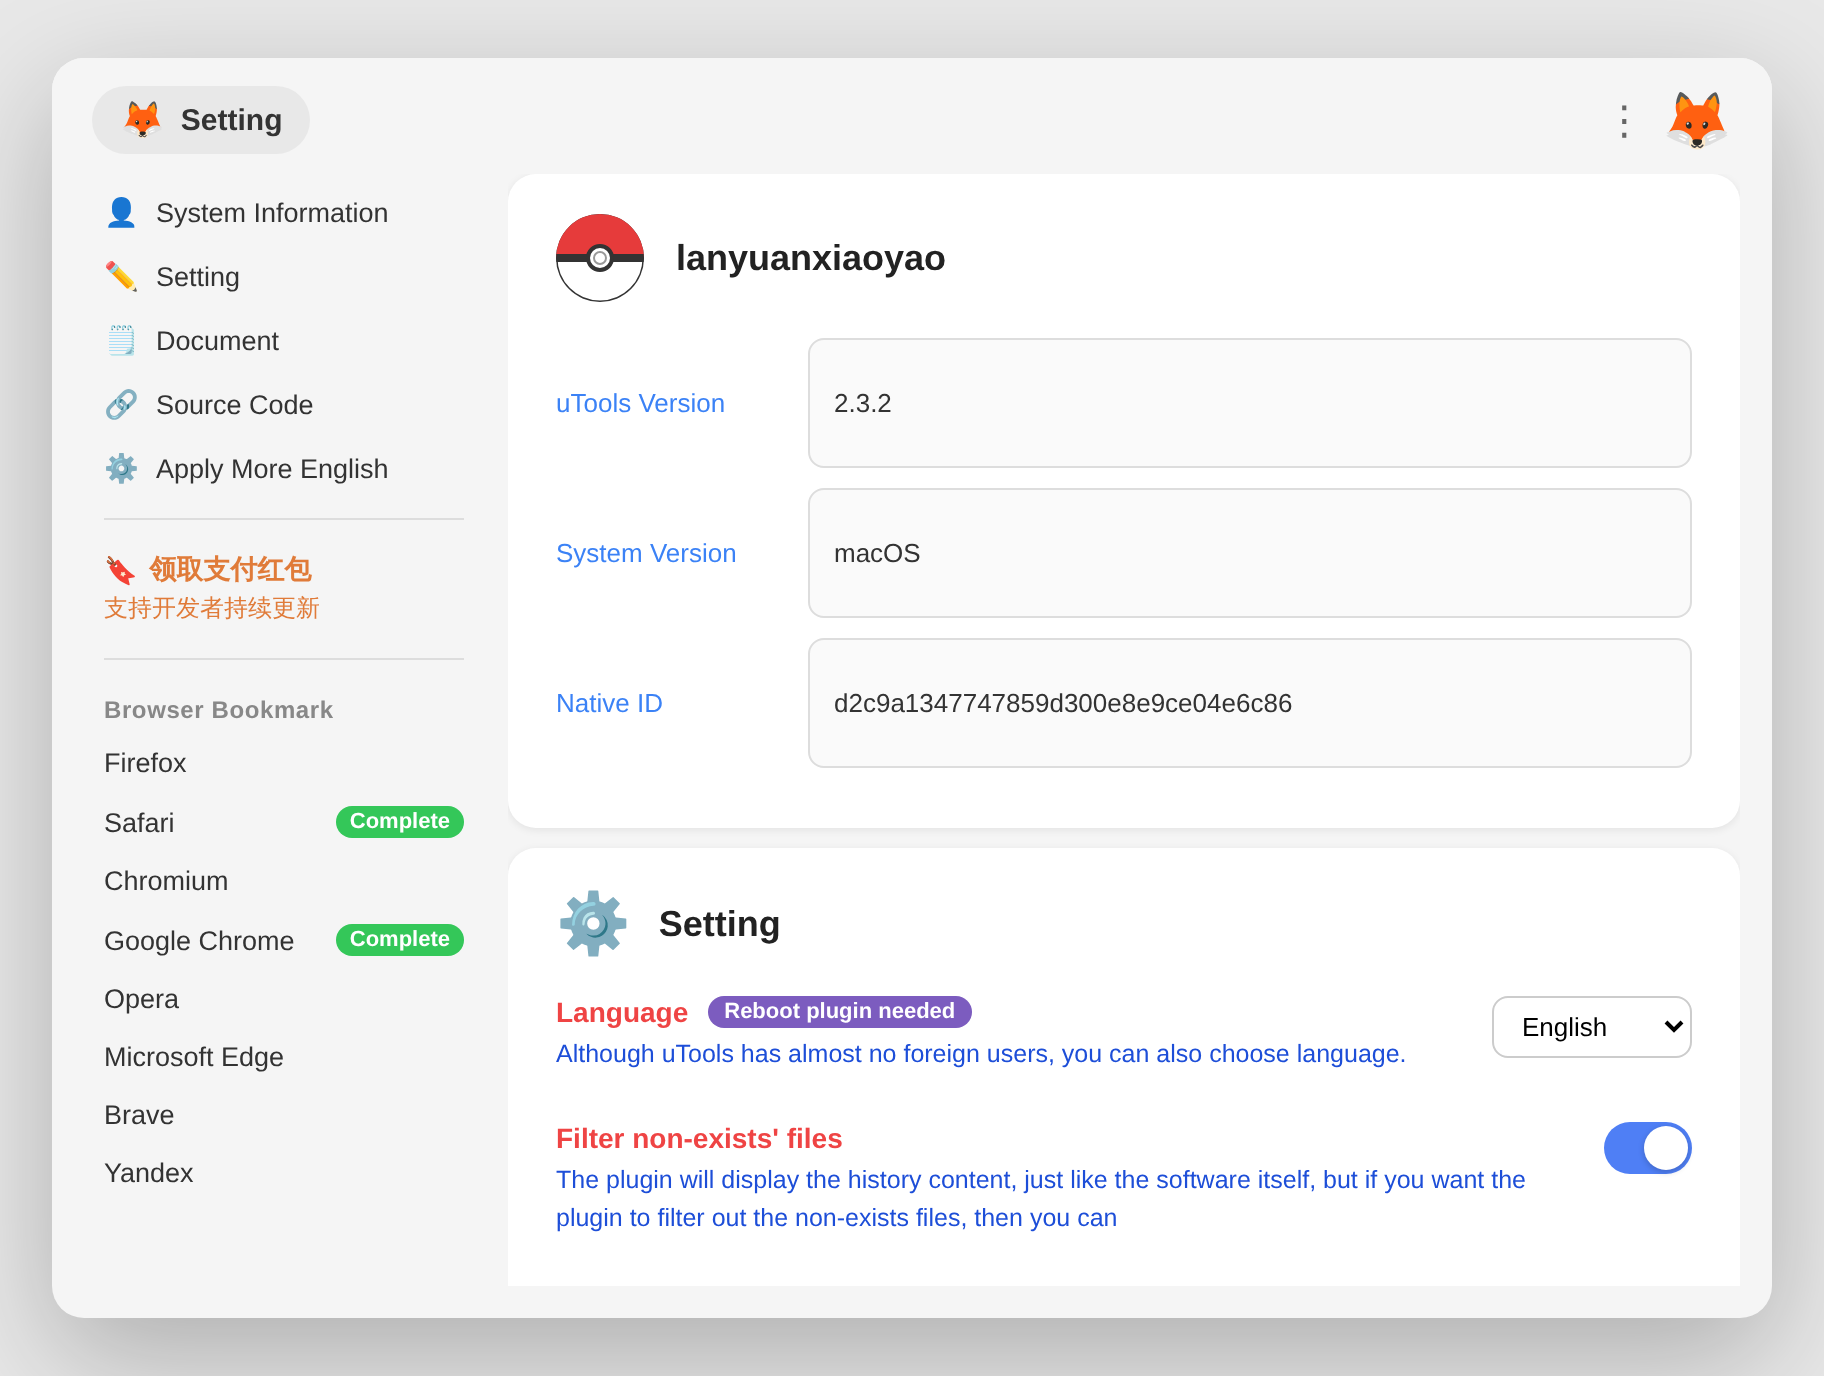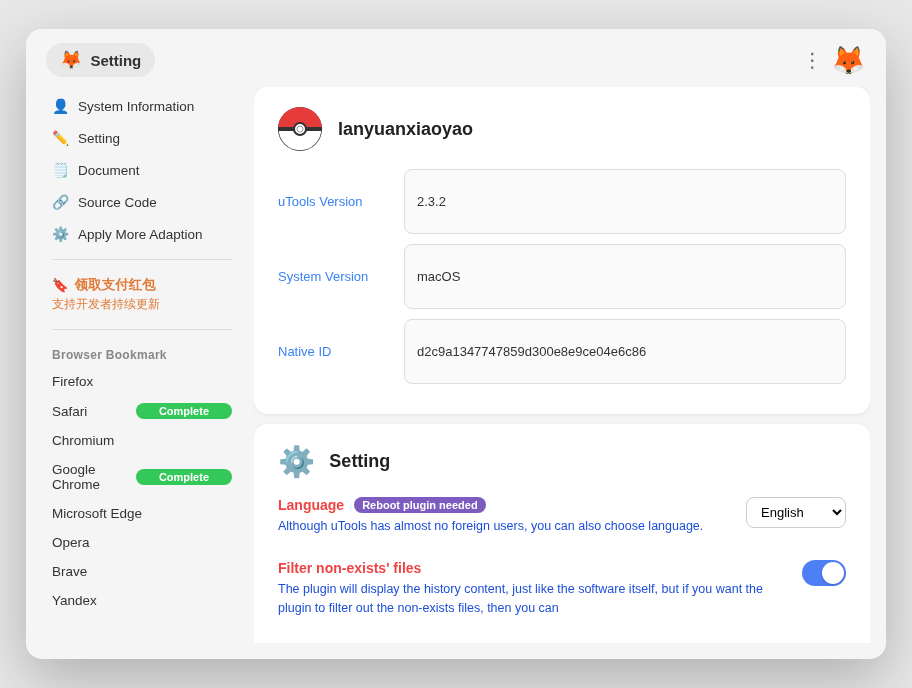--- a/index.html
+++ b/index.html
@@ -130,21 +130,21 @@
       justify-content: space-between;
       padding: 6px 10px;
       border-radius: 8px;
       cursor: pointer;
       font-size: 13.5px;
       color: #333;
     }
     .badge {
       font-size: 11px;
       font-weight: 600;
-      padding: 2px 23px;
+      padding: 2px 7px;
       border-radius: 10px;
       color: white;
     }
     .badge-green {
       background: #34c759;
     }
     .main-panel {
       flex: 1;
       display: flex;
       flex-direction: column;
@@ -331,21 +331,21 @@
       <div class="sidebar-item">
         <span class="icon">🗒️</span>
         <span>Document</span>
       </div>
       <div class="sidebar-item">
         <span class="icon">🔗</span>
         <span>Source Code</span>
       </div>
       <div class="sidebar-item">
         <span class="icon">⚙️</span>
-        <span>Apply More Adaption</span>
+        <span>Apply More English</span>
       </div>
 
       <div class="sidebar-divider"></div>
 
       <div class="promo-box">
         <div class="promo-title">
           <span>🔖</span>
           <span>领取支付红包</span>
         </div>
         <div class="promo-subtitle">支持开发者持续更新</div>
@@ -363,24 +363,24 @@
         <span class="badge badge-green">Complete</span>
       </div>
       <div class="browser-item">
         <span>Chromium</span>
       </div>
       <div class="browser-item">
         <span>Google Chrome</span>
         <span class="badge badge-green">Complete</span>
       </div>
       <div class="browser-item">
+        <span>Opera</span>
+      </div>
+      <div class="browser-item">
         <span>Microsoft Edge</span>
-      </div>
-      <div class="browser-item">
-        <span>Opera</span>
       </div>
       <div class="browser-item">
         <span>Brave</span>
       </div>
       <div class="browser-item">
         <span>Yandex</span>
       </div>
     </div>
 
     <div class="main-panel">

